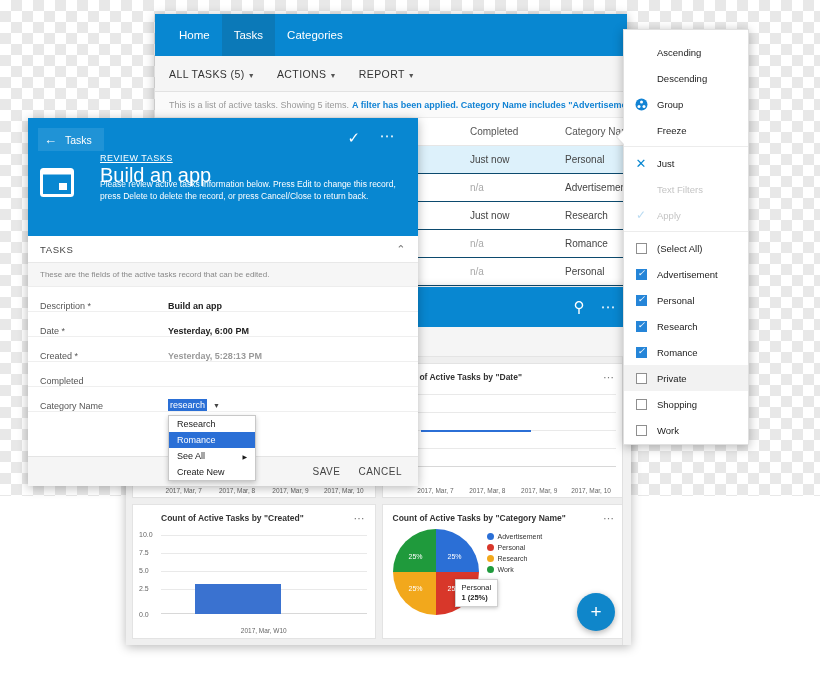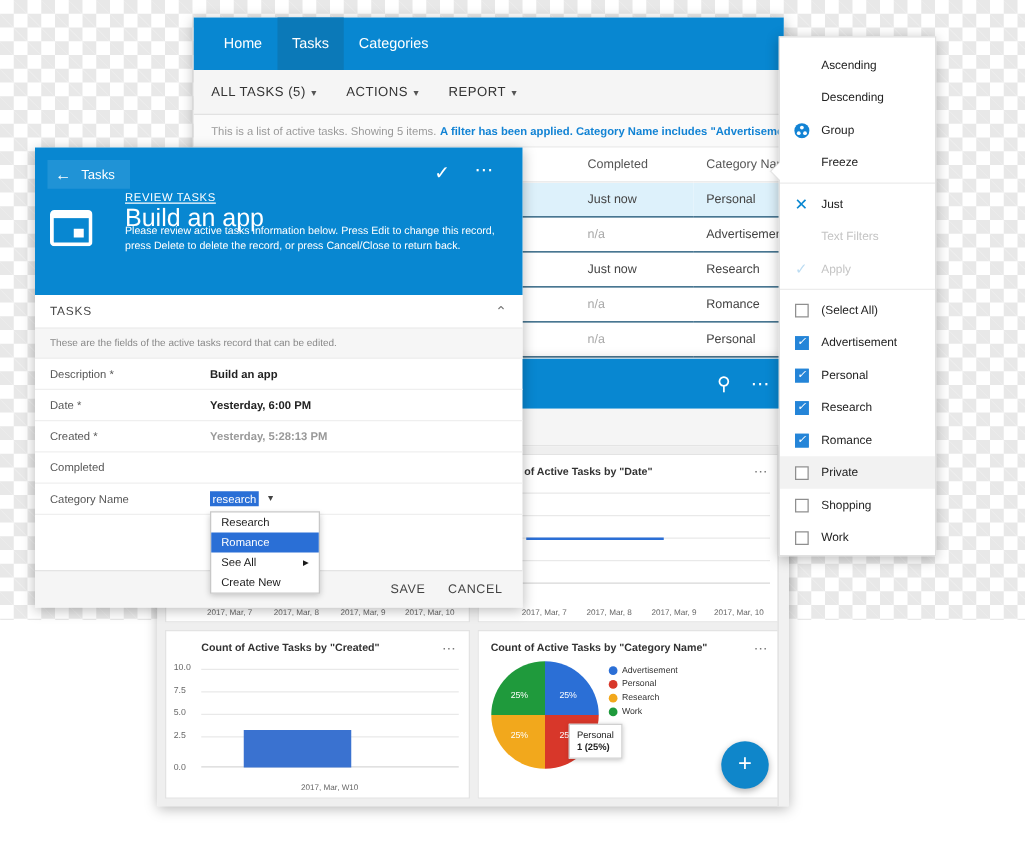--- a/index.html
+++ b/index.html
@@ -80,21 +80,21 @@
   .dlg-back { position:absolute; left:10px; top:10px; display:flex; align-items:center; gap:8px; font-size:10.5px; background:#2093d6; padding:4px 12px 4px 6px;}
   .dlg-check { position:absolute; right:58px; top:11px; font-size:15px; }
   .dlg-dots  { position:absolute; right:22px; top:9px; font-size:15px; letter-spacing:1.5px; }
   .dlg-icon  { position:absolute; left:12px; top:48px; width:34px; height:31px; }
   .dlg-eyebrow { position:absolute; left:72px; top:35px; font-size:9px; letter-spacing:.5px;text-decoration:underline; }
   .dlg-title   { position:absolute; left:72px; top:46px; font-size:20px; font-weight:normal; }
   .dlg-sub     { position:absolute; left:72px; top:60px; right:14px; font-size:8.5px; line-height:1.45; }
 
   .sec-head { height:27px; border-bottom:1px solid #e8e8e8; display:flex; align-items:center; justify-content:space-between; padding:0 12px; font-size:9.5px; color:#444; letter-spacing:.6px; background:#fff;}
   .sec-note { height:24px; background:#f6f6f6; border-bottom:1px solid #ededed; display:flex; align-items:center; padding:0 12px; font-size:8px; color:#888; }
-  .frow { height:25px; border-bottom:1px solid #efefef; display:flex; align-items:center; padding:0 12px; font-size:9px; }
+  .frow { height:25px; border-bottom:1px solid #efefef; display:flex; align-items:flex-end; padding:0 12px; font-size:9px; }
   .flabel { width:128px; color:#555; }
   .fval { color:#222; font-weight:bold; }
   .fval.ro { color:#999; font-weight:bold; }
   .combo { position:relative; display:flex; align-items:center; gap:6px; }
   .combo .sel { background:#2a6fd6; color:#fff; font-size:9px; padding:1px 2px; }
   .combo .cc { font-size:7px; color:#444; }
   .ddlist { position:absolute; left:0; top:16px; width:88px; background:#fff; border:1px solid #c8c8c8; box-shadow:0 2px 5px rgba(0,0,0,.22); z-index:40; }
   .dditem { font-size:9px; padding:3px 8px; color:#1a1a1a; display:flex; justify-content:space-between; align-items:center;}
   .dditem.hi { background:#2a6fd6; color:#fff; }
   .dlg-foot { position:absolute; left:0; right:0; bottom:0; height:30px; background:#f5f5f5; border-top:1px solid #e4e4e4; display:flex; align-items:center; justify-content:flex-end; gap:18px; padding-right:16px; }

